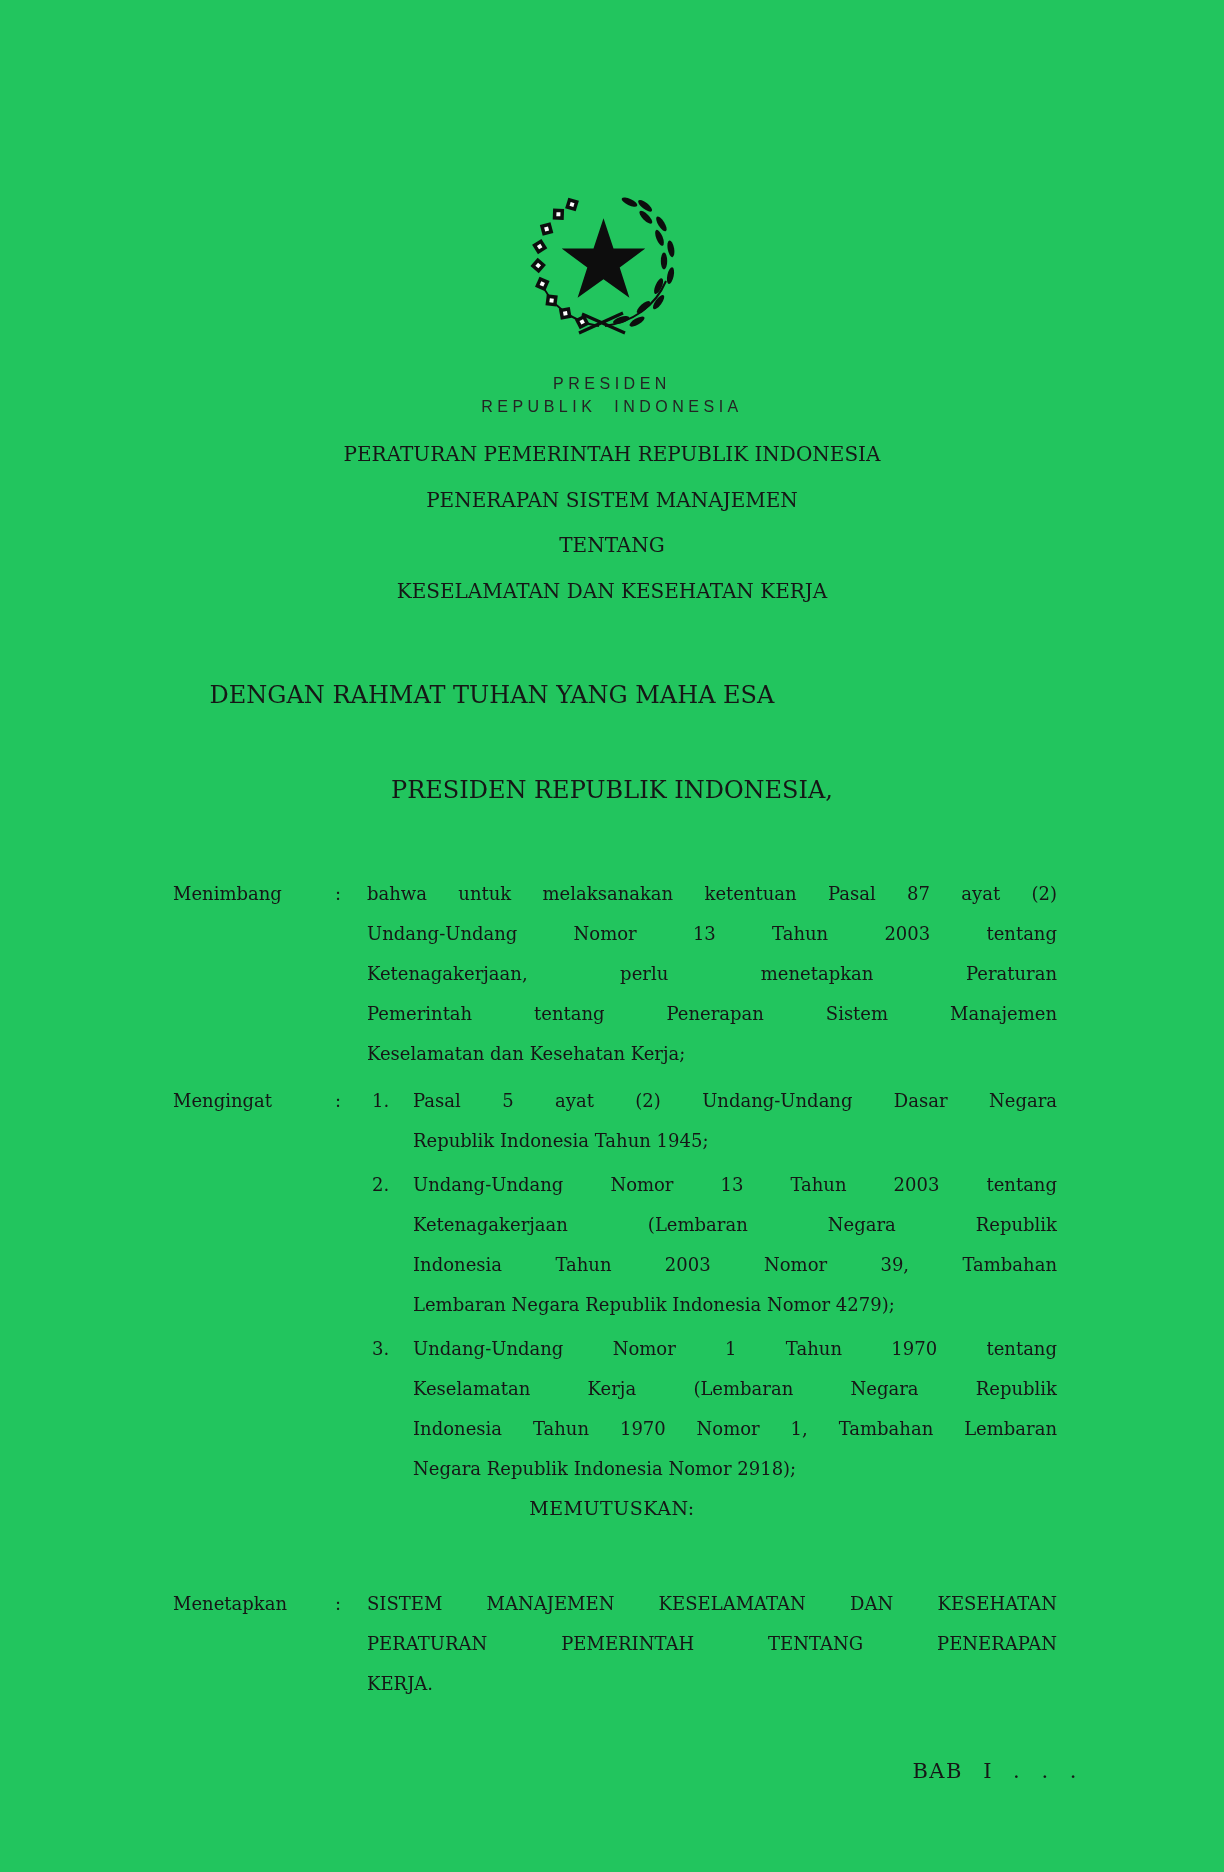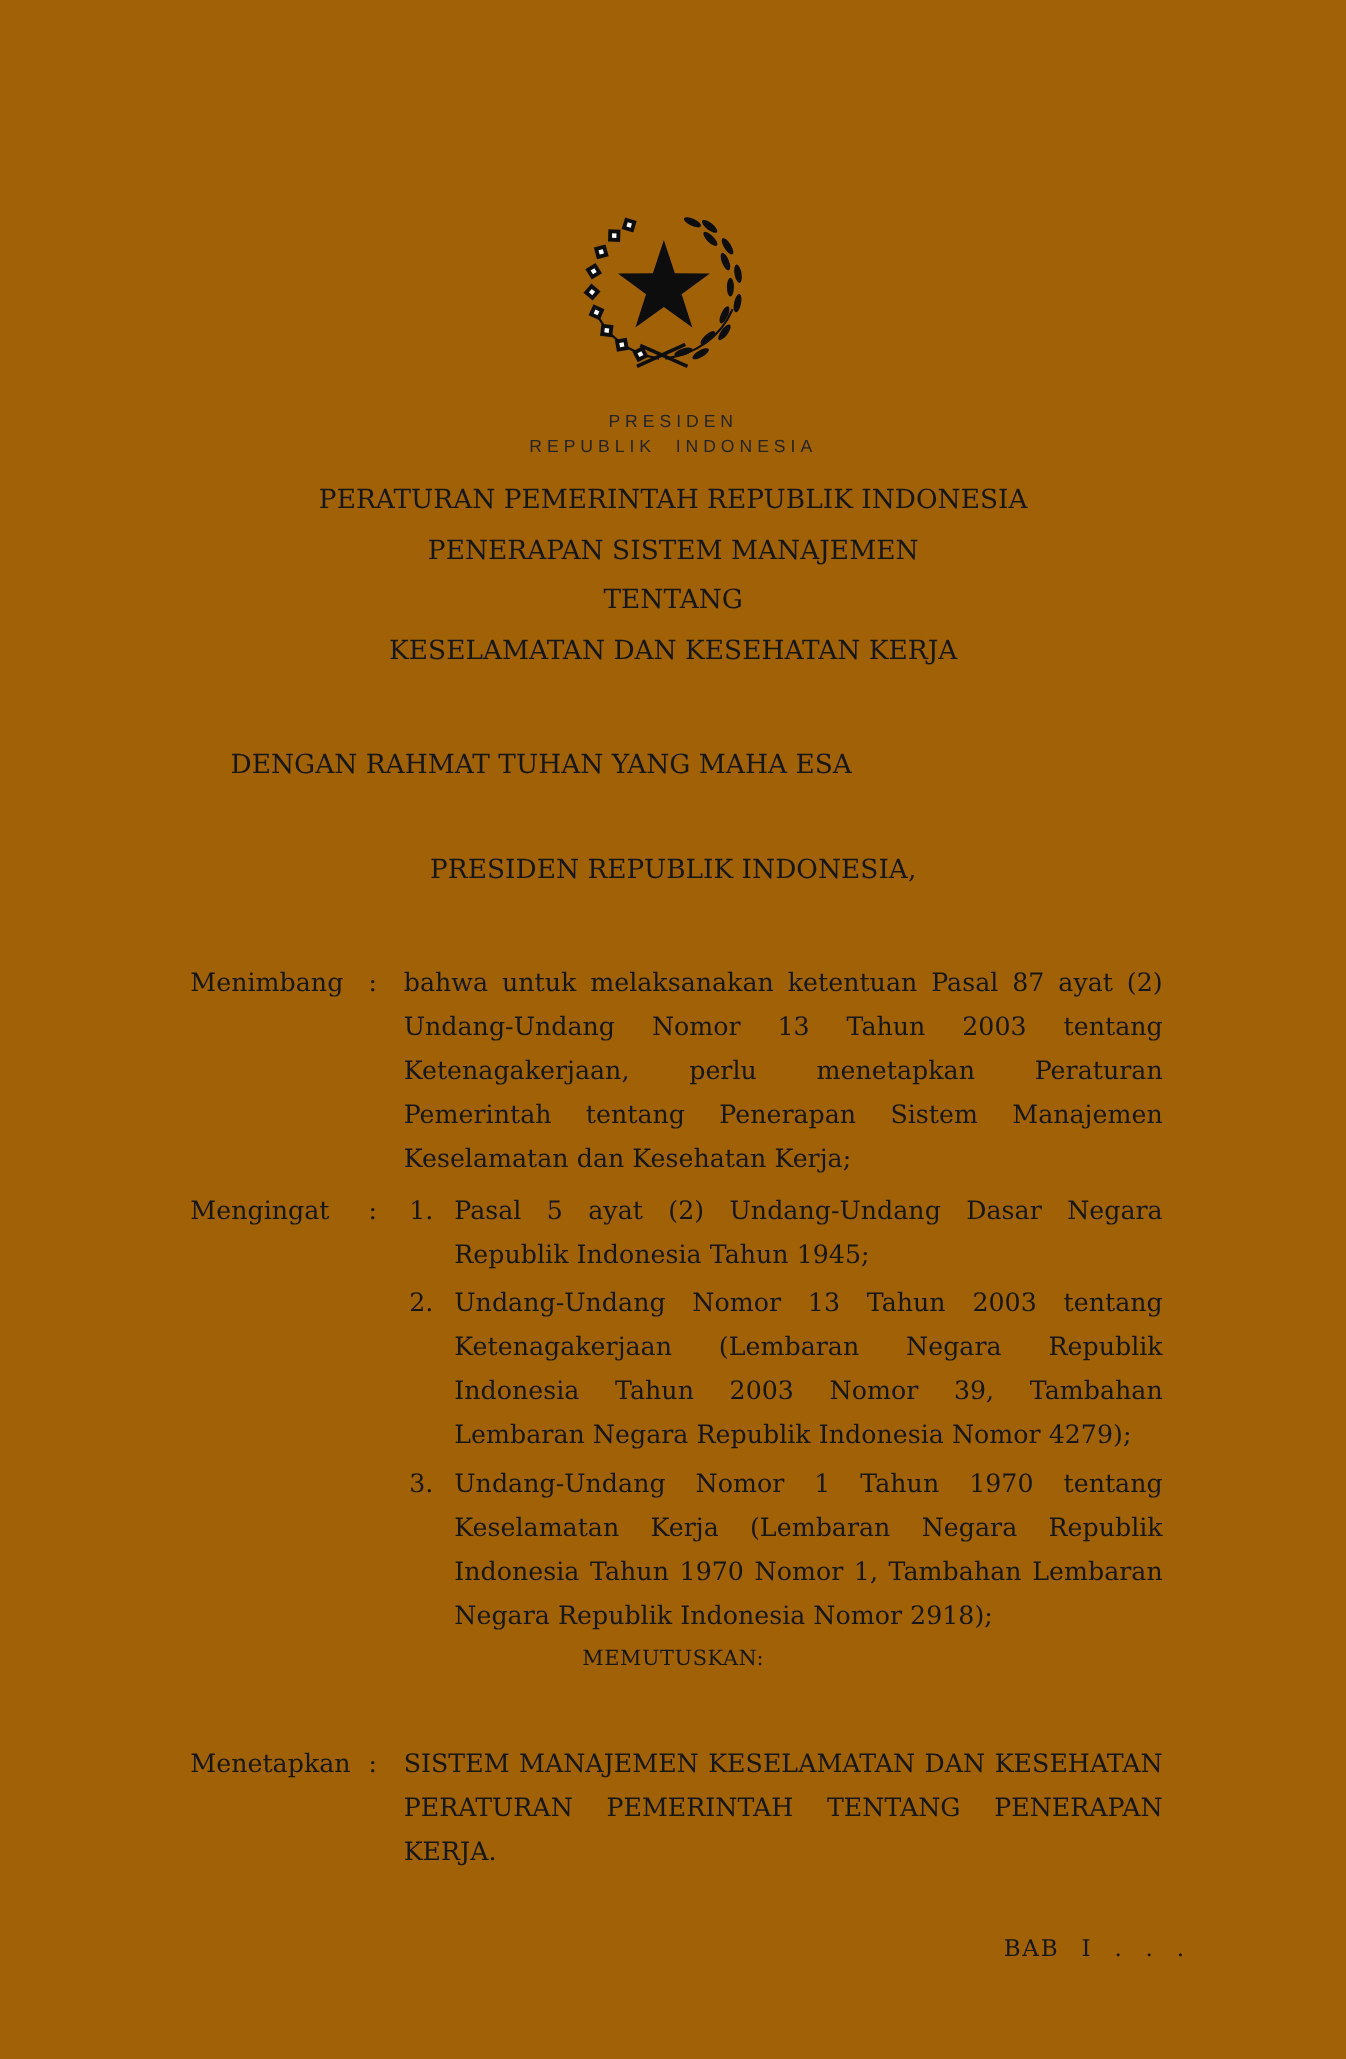--- a/index.html
+++ b/index.html
@@ -1,42 +1,42 @@
 <!DOCTYPE html>
 <html><head>
 <meta charset="utf-8">
 <style>
   html,body { margin:0; padding:0; background:#e8e8e8; }
   .page {
     position:relative; width:1224px; height:1872px; margin:0 auto;
-    background:#a16207; color:#161616;
+    background:#22c55e; color:#161616;
     font-family:"DejaVu Serif","Liberation Serif",serif;
     overflow:hidden;
   }
   .abs { position:absolute; }
 
   #emblem { top:195px; left:527px; width:150px; height:140px; }
   #emblem svg { display:block; width:100%; height:100%; }
 
   #letterhead {
     top:372px; left:0; width:1224px; text-align:center;
     font-family:"Liberation Sans",sans-serif; font-size:16px; line-height:23px;
     letter-spacing:4.5px; word-spacing:9px; color:#242424;
   }
 
   #title-block { top:432px; left:0; width:1224px; text-align:center;
-    font-size:24px; line-height:45.5px; }
+    font-size:20px; line-height:45.5px; }
   #invocation  { top:681px; left:0; width:984px; text-align:center; font-size:24px; }
   #preamble-heading { top:776px; left:0; width:1224px; text-align:center; font-size:24px; }
   #decision-heading { top:1497px; left:0; width:1224px; text-align:center; font-size:19px; letter-spacing:0.5px; }
 
   .clause {
     left:173px; width:884px; display:grid;
     grid-template-columns:162px 32px 690px;
-    font-size:23px; line-height:40px;
+    font-size:18px; line-height:40px;
   }
   #menimbang  { top:874px; }
   #mengingat  { top:1081px; }
   #menetapkan { top:1584px; }
 
   .jl { text-align:justify; text-align-last:justify; }
   .jlines > .jl:last-child { text-align-last:left; }
 
   .legal-item { display:grid; grid-template-columns:46px 1fr; }
   .legal-item + .legal-item { margin-top:4px; }

